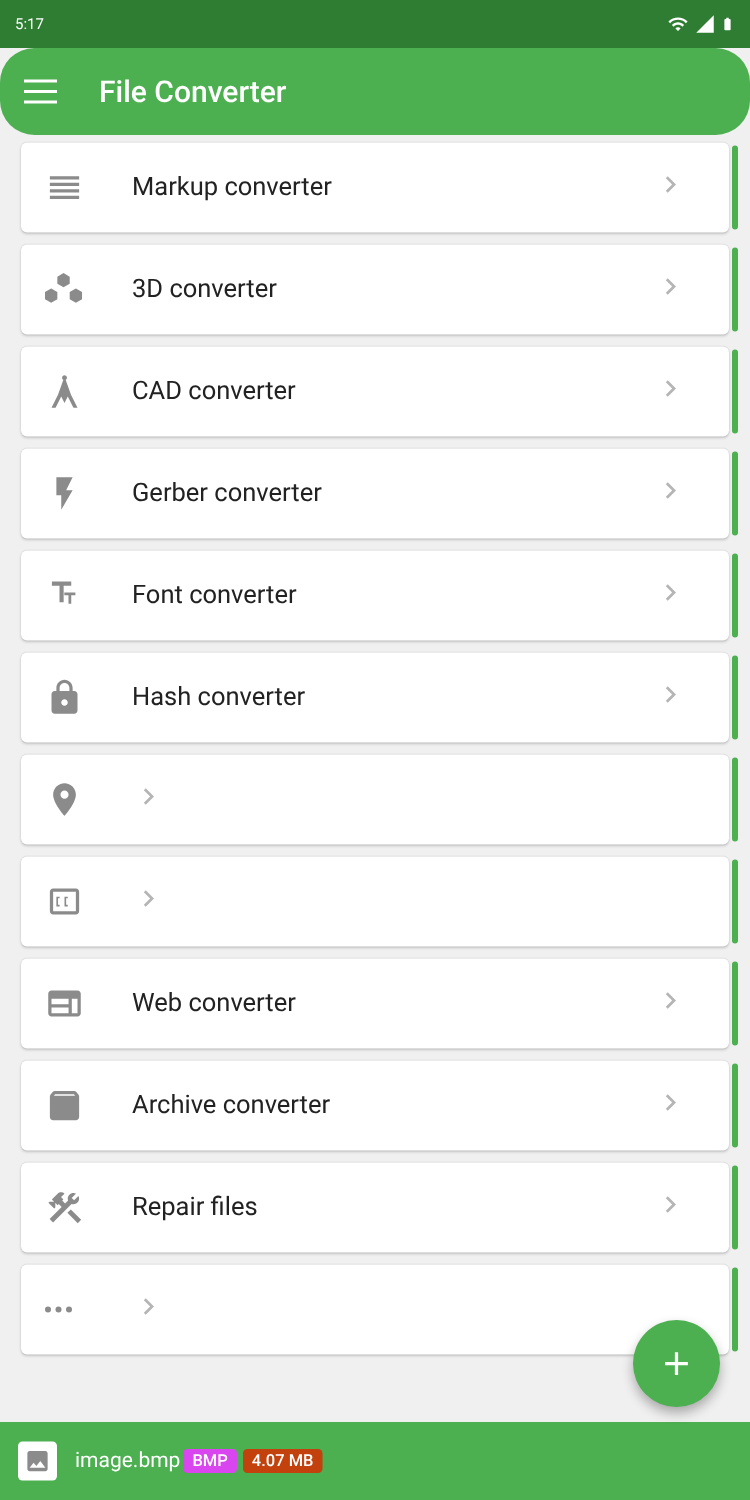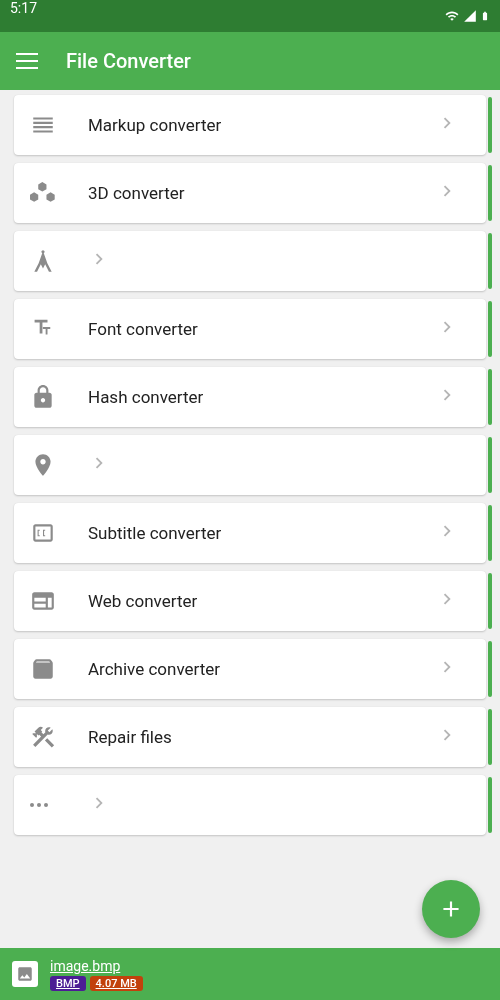--- a/index.html
+++ b/index.html
@@ -3,35 +3,37 @@
   <meta charset="utf-8">
   <style>
     * { box-sizing: border-box; margin: 0; padding: 0; }
     html, body { width: 500px; height: 1000px; overflow: hidden; font-family: Roboto, Arial, sans-serif; background: #f0f0f0; }
     
     .status-bar {
       height: 32px;
       background: #2e7d32;
       color: #fff;
       display: flex;
+      align-items: center;
       justify-content: space-between;
       padding: 0 10px;
-      font-size: 14px;
+      font-size: 10px;
     }
     .status-right { display: flex; align-items: center; gap: 2px; }
     .status-right svg { display: block; }
     
     .app-bar {
       height: 58px;
       background: #4caf50;
       color: #fff;
       display: flex;
       align-items: center;
       padding: 0 16px;
       gap: 28px;
+      border-radius: 23px;
     }
     .app-bar .title { font-size: 20px; font-weight: 500; }
     .hamburger { width: 22px; height: 16px; display: flex; flex-direction: column; justify-content: space-between; }
     .hamburger span { display: block; height: 2px; background: #fff; }
     
     .list { padding: 0 14px 0 14px; margin-top: 5px; }
     .card {
       position: relative;
       background: #fff;
       border-radius: 4px;
@@ -88,25 +90,25 @@
     }
     .thumb {
       width: 26px; height: 26px;
       background: #fff;
       border-radius: 3px;
       display: flex;
       align-items: center;
       justify-content: center;
     }
     .thumb svg { width: 18px; height: 18px; fill: #8b8b8b; }
-    .file-info { display: flex; flex-direction: column; gap: 2px; text-decoration: underline; }
+    .file-info { display: flex; flex-direction: row; gap: 2px; }
     .file-name { font-size: 14px; }
     .badges { display: flex; gap: 4px; }
     .badge { font-size: 11px; padding: 1px 6px; border-radius: 3px; font-weight: 500; }
-    .badge-fmt { background: #4c1d95; color: #fff; }
+    .badge-fmt { background: #d946ef; color: #fff; }
     .badge-size { background: #c2410c; color: #fff; }
     
     
     .dots { display: flex; gap: 3px; }
     .dots span { width: 4px; height: 4px; background: #8b8b8b; border-radius: 50%; }
   </style>
 </head>
 <body>
 
 <div class="status-bar">
@@ -158,25 +160,37 @@
           <path d="M8.59 16.59L13.17 12 8.59 7.41 10 6l6 6-6 6-1.41-1.41z"></path>
         </svg></div>
   </div>
 
   <div class="card">
     <div class="icon-slot">
       <svg viewBox="0 0 24 24">
           <path d="M12 2c-.8 0-1.5.7-1.5 1.5 0 .6.3 1.1.8 1.3L8 14l-4 8h2.5l3.5-7 2 4 2-4 3.5 7H20l-4-8-3.3-9.2c.5-.2.8-.7.8-1.3C13.5 2.7 12.8 2 12 2z"></path>
         </svg>
     </div>
-    <div class="chev"><svg viewBox="0 0 24 24">
-          <path d="M8.59 16.59L13.17 12 8.59 7.41 10 6l6 6-6 6-1.41-1.41z"></path>
-        </svg></div>
-  </div>
-
+    <div class="label">CAD converter</div>
+    <div class="chev"><svg viewBox="0 0 24 24">
+          <path d="M8.59 16.59L13.17 12 8.59 7.41 10 6l6 6-6 6-1.41-1.41z"></path>
+        </svg></div>
+  </div>
+
+  <div class="card">
+    <div class="icon-slot">
+      <svg viewBox="0 0 24 24">
+          <path d="M7 2v11h3v9l7-12h-4l4-8H7z"></path>
+        </svg>
+    </div>
+    <div class="label">Gerber converter</div>
+    <div class="chev"><svg viewBox="0 0 24 24">
+          <path d="M8.59 16.59L13.17 12 8.59 7.41 10 6l6 6-6 6-1.41-1.41z"></path>
+        </svg></div>
+  </div>
 
   <div class="card">
     <div class="icon-slot">
       <svg viewBox="0 0 24 24">
           <path d="M5 4v3h5.5v12h3V7H19V4H5zm9 8v2h3v6h2v-6h3v-2h-8z" transform="scale(0.85)"></path>
         </svg>
     </div>
     <div class="label">Font converter</div>
     <div class="chev"><svg viewBox="0 0 24 24">
           <path d="M8.59 16.59L13.17 12 8.59 7.41 10 6l6 6-6 6-1.41-1.41z"></path>
@@ -205,21 +219,20 @@
           <path d="M8.59 16.59L13.17 12 8.59 7.41 10 6l6 6-6 6-1.41-1.41z"></path>
         </svg></div>
   </div>
 
   <div class="card">
     <div class="icon-slot">
       <svg viewBox="0 0 24 24">
           <path d="M19 4H5C3.9 4 3 4.9 3 6v12c0 1.1.9 2 2 2h14c1.1 0 2-.9 2-2V6c0-1.1-.9-2-2-2zm0 14H5V6h14v12zM7 15h2v-1H8v-4h1V9H7v6zm5 0h2v-1h-1v-4h1V9h-2v6z"></path>
         </svg>
     </div>
-    <div class="label">Subtitle converter</div>
     <div class="chev"><svg viewBox="0 0 24 24">
           <path d="M8.59 16.59L13.17 12 8.59 7.41 10 6l6 6-6 6-1.41-1.41z"></path>
         </svg></div>
   </div>
 
   <div class="card">
     <div class="icon-slot">
       <svg viewBox="0 0 24 24">
           <path d="M20 4H4c-1.1 0-2 .9-2 2v12c0 1.1.9 2 2 2h16c1.1 0 2-.9 2-2V6c0-1.1-.9-2-2-2zM4 9h10.5v3.5H4V9zm0 5.5h10.5V18H4v-3.5zM20 18h-3.5V9H20v9z"></path>
         </svg>

